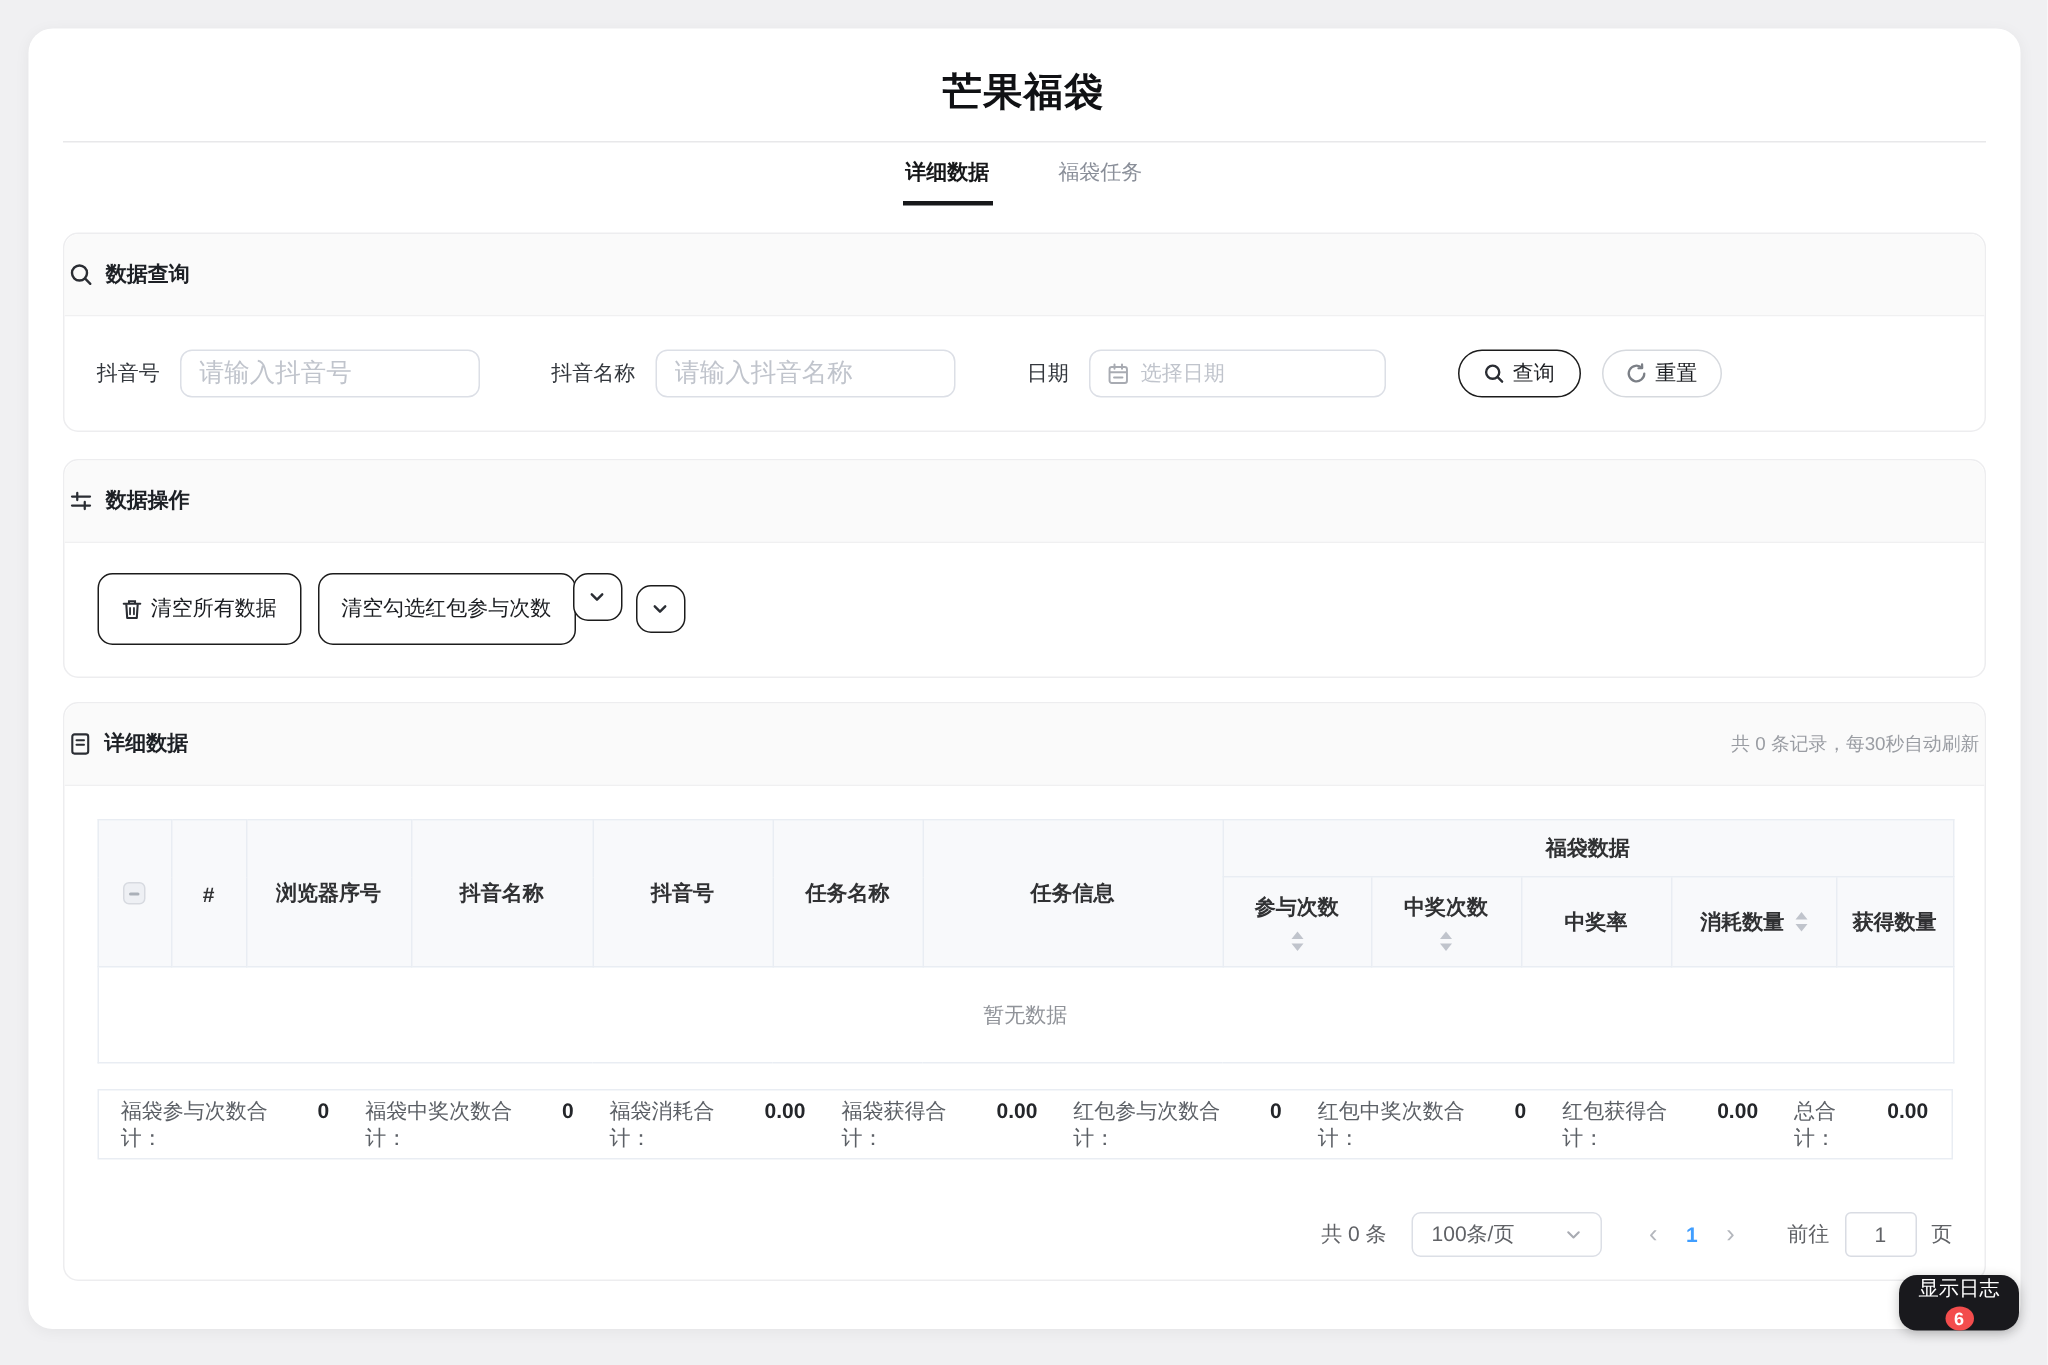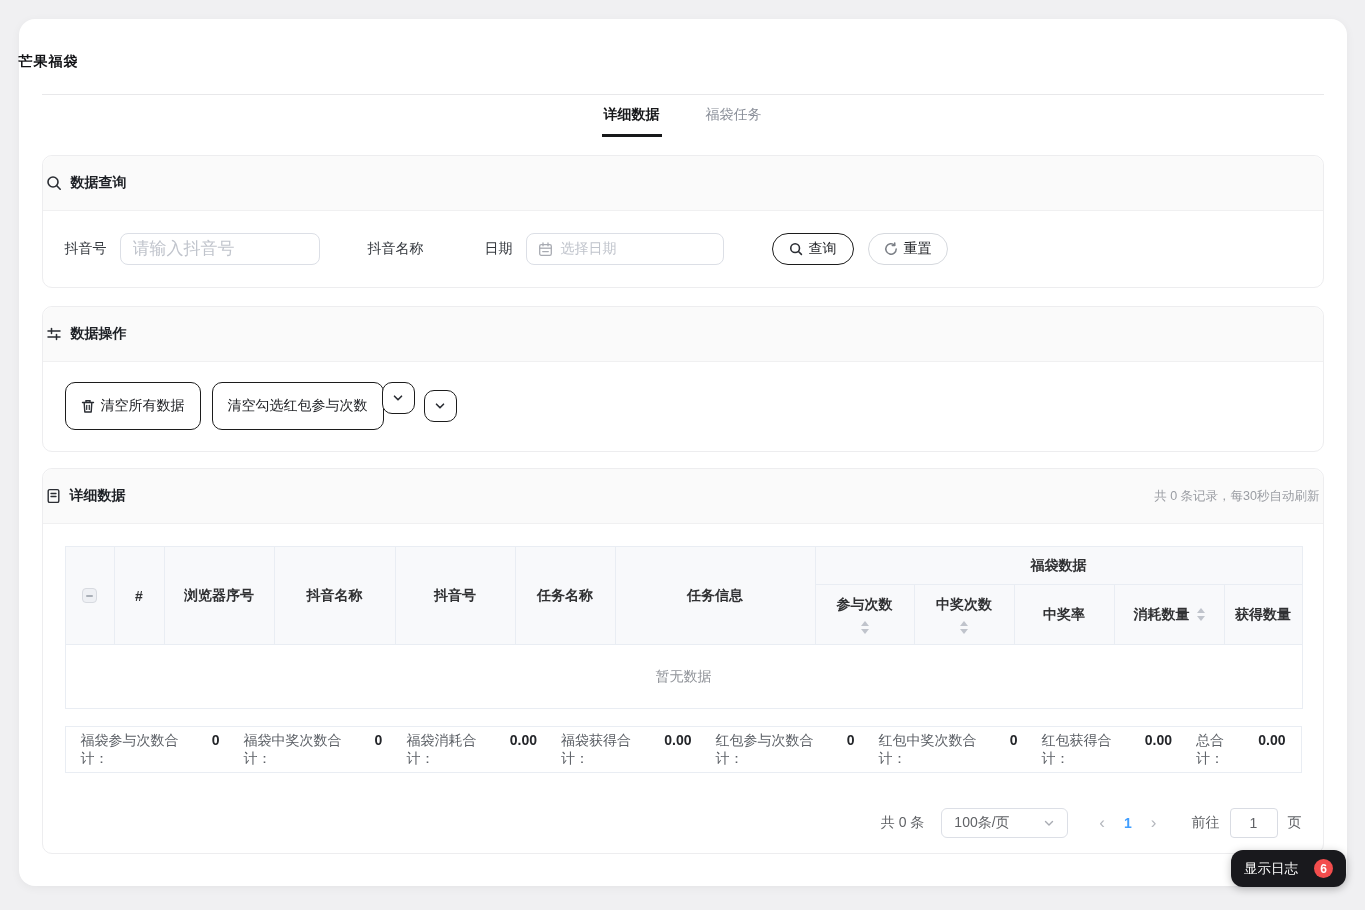--- a/index.html
+++ b/index.html
@@ -14,21 +14,22 @@
     position:relative;
     width:1328px; height:867px;
     margin:19px auto 0;
     background:#ffffff;
     border-radius:16px;
     box-shadow:0 2px 10px rgba(0,0,0,0.05);
   }
   
   .page-title {
     padding-top:28px;
-    font-size:14px;
+    text-align:center;
+    font-size:26px;
     font-weight:700;
     color:#101114;
     letter-spacing:1px;
     line-height:28px;
   }
   .top-divider { height:1px; background:#e8e8ea; margin:19px 23px 0; }
   .tabs {
     display:flex; justify-content:center; gap:42px;
     height:42px; align-items:stretch;
   }
@@ -165,23 +166,24 @@
     width:48px; height:30px; margin:0 10px;
     border:1px solid #d9dce3; border-radius:4px;
     text-align:center; font-size:14px; color:#606266;
     font-family:"Liberation Sans", sans-serif; outline:none;
   }
   
   .log-button {
     position:fixed; right:19px; bottom:23px;
     height:37px; padding:0 13px;
     background:#19191d; border-radius:12px;
-    display:flex; align-items:center; gap:16px;
+    display:flex; align-items:center; gap:3px;
     color:#fff; font-size:13.5px; cursor:pointer;
     box-shadow:0 2px 8px rgba(0,0,0,0.25);
+    flex-direction:column;
   }
   .badge {
     width:19px; height:19px; border-radius:50%;
     background:#f34d4d; color:#fff; font-size:12px; font-weight:700;
     display:flex; align-items:center; justify-content:center;
   }
 </style>
 </head>
 <body>
 
@@ -205,20 +207,21 @@
       </span>
       <span class="section-title">数据查询</span>
     </div>
     <div class="query-body">
       <div class="field">
         <span class="field-label">抖音号</span>
         <input class="text-input" placeholder="请输入抖音号" style="">
       </div>
       <div class="field">
         <span class="field-label">抖音名称</span>
+        <input class="text-input" placeholder="请输入抖音名称" style="">
       </div>
       <div class="field">
         <span class="field-label">日期</span>
         <div class="date-input">
           <span class="icon" style="color:#a8abb2;">
             <svg width="15" height="15" viewBox="0 0 15 15">
                 <rect x="1.7" y="2.7" width="11.6" height="10.6" rx="1.5" fill="none" stroke="currentColor" stroke-width="1.3"></rect>
                 <line x1="1.7" y1="6.2" x2="13.3" y2="6.2" stroke="currentColor" stroke-width="1.3"></line>
                 <line x1="5" y1="1" x2="5" y2="3.8" stroke="currentColor" stroke-width="1.3" stroke-linecap="round"></line>
                 <line x1="10" y1="1" x2="10" y2="3.8" stroke="currentColor" stroke-width="1.3" stroke-linecap="round"></line>

